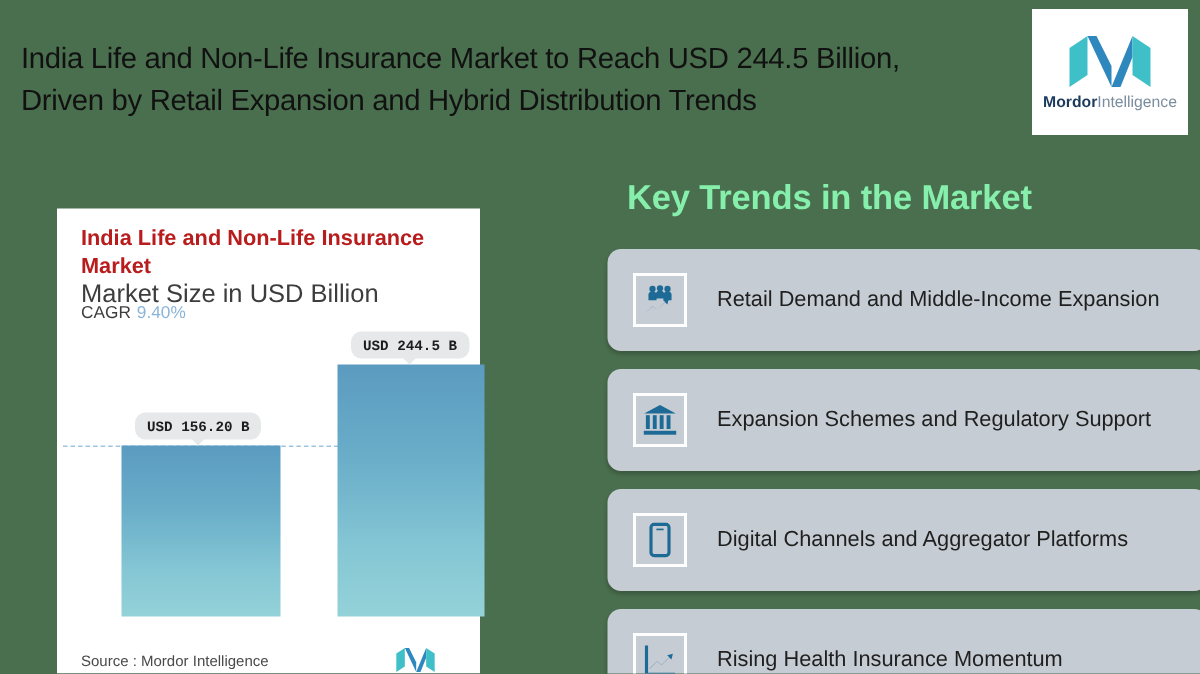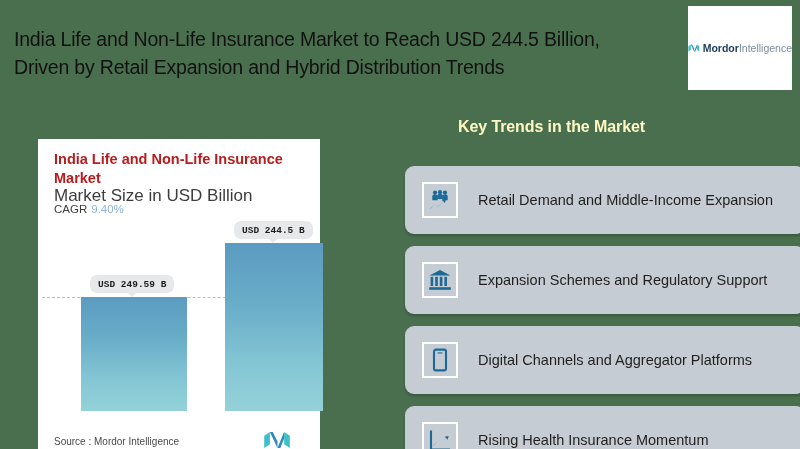--- a/index.html
+++ b/index.html
@@ -22,21 +22,21 @@
     color:#111111;
     letter-spacing:-0.2px;
   }
 
   #logo-box {
     position:absolute;
     right:8px; top:6px;
     width:104px; height:84px;
     background:#ffffff;
     display:flex;
-    flex-direction:row;
+    flex-direction:column;
     align-items:center;
     justify-content:center;
     gap:3px;
   }
   #logo-mark { width:58px; height:38px; display:block; }
   #logo-word {
     font-size:10.5px; line-height:1;
     white-space:nowrap;
   }
   #logo-word .m { color:#1b3a5c; font-weight:bold; }
@@ -112,25 +112,24 @@
   #source-logo {
     position:absolute;
     left:225px; top:292px;
     width:28px; height:18px;
   }
 
   
   #trends-heading {
     position:absolute;
     left:418px; top:118px;
-    font-size:16px;
+    font-size:23px;
     font-weight:bold;
-    color:#fef9c3;
+    color:#86efac;
     letter-spacing:-0.1px;
-    margin-left:40px;
   }
   #trend-list {
     position:absolute;
     left:405px; top:166px;
     width:400px;
   }
   .trend-card {
     position:relative;
     height:68px;
     margin-bottom:12px;
@@ -182,21 +181,21 @@
   <div id="cagr-row">
     <span>CAGR</span><span class="val">9.40%</span>
   </div>
 
   <div id="plot">
     <div class="dashline"></div>
 
     <div class="bar" id="bar-2026"></div>
     <div class="bar" id="bar-2031"></div>
 
-    <div class="badge" id="badge-2026">USD 249.59 B</div>
+    <div class="badge" id="badge-2026">USD 156.20 B</div>
     <div class="badge" id="badge-2031">USD 244.5 B</div>
 
   </div>
 
   <div id="source-row">Source :  Mordor Intelligence</div>
   <svg id="source-logo" viewBox="0 0 58 38">
     <polygon points="2,36 2,10 14,2 14,28" fill="#3fc0c8"></polygon>
     <polygon points="14,2 30,36 30,22 20,2" fill="#2e87bd"></polygon>
     <polygon points="30,36 44,2 44,16 36,36" fill="#2e87bd"></polygon>
     <polygon points="44,2 56,10 56,36 44,28" fill="#3fc0c8"></polygon>

